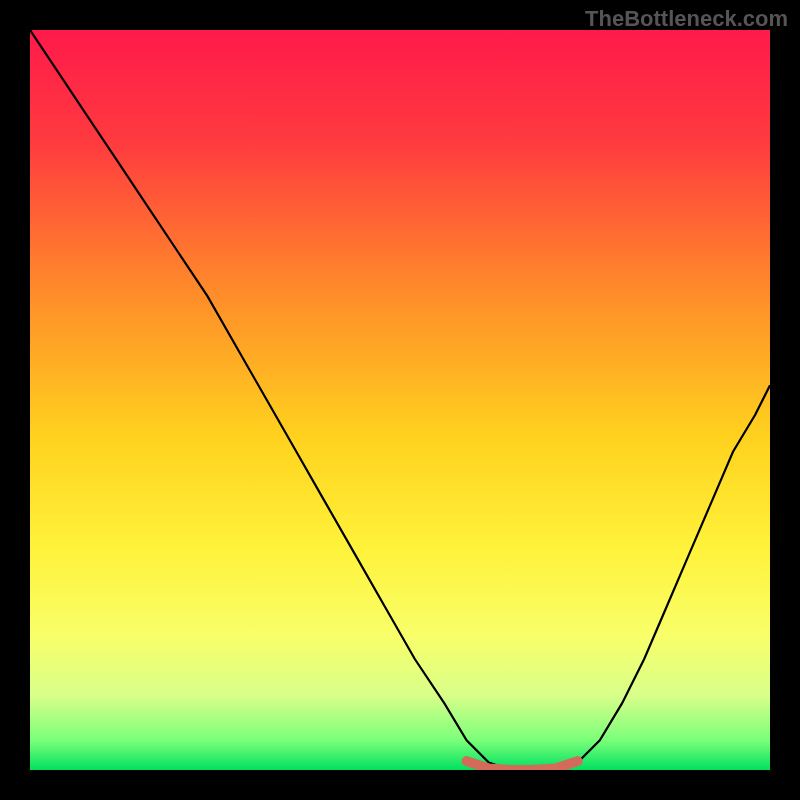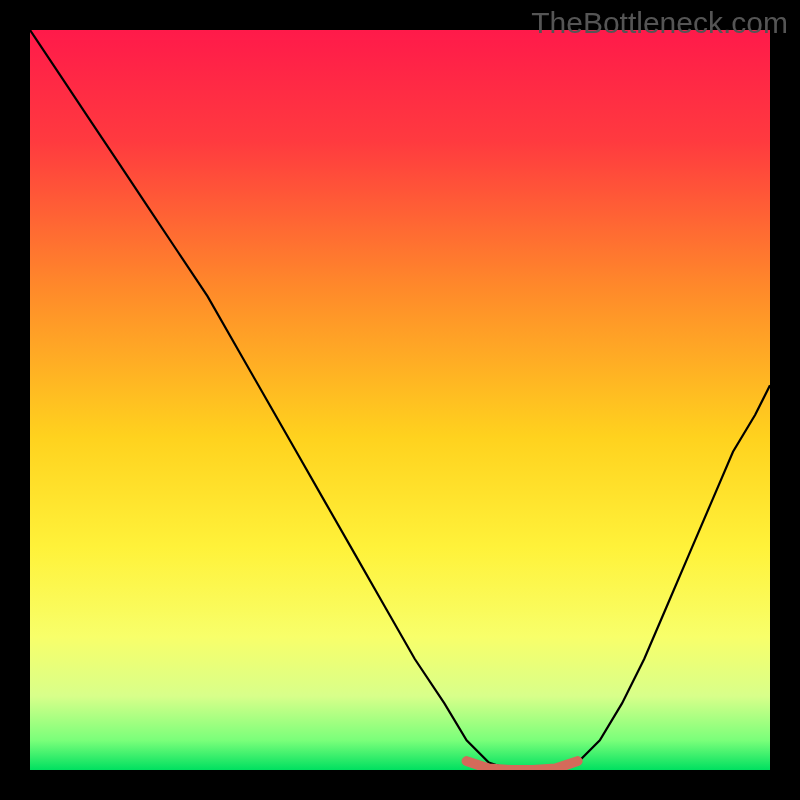--- a/index.html
+++ b/index.html
@@ -9,22 +9,22 @@
     height: 800px;
     background: #000;
     position: relative;
     font-family: Arial, sans-serif;
   }
   .watermark {
     position: absolute;
     top: 6px;
     right: 12px;
     color: #555;
-    font-size: 30px;
-    font-weight: 400;
+    font-size: 22px;
+    font-weight: 700;
     z-index: 10;
   }
   .frame {
     position: absolute;
     top: 30px;
     left: 30px;
     width: 740px;
     height: 740px;
     background: #000;
   }

